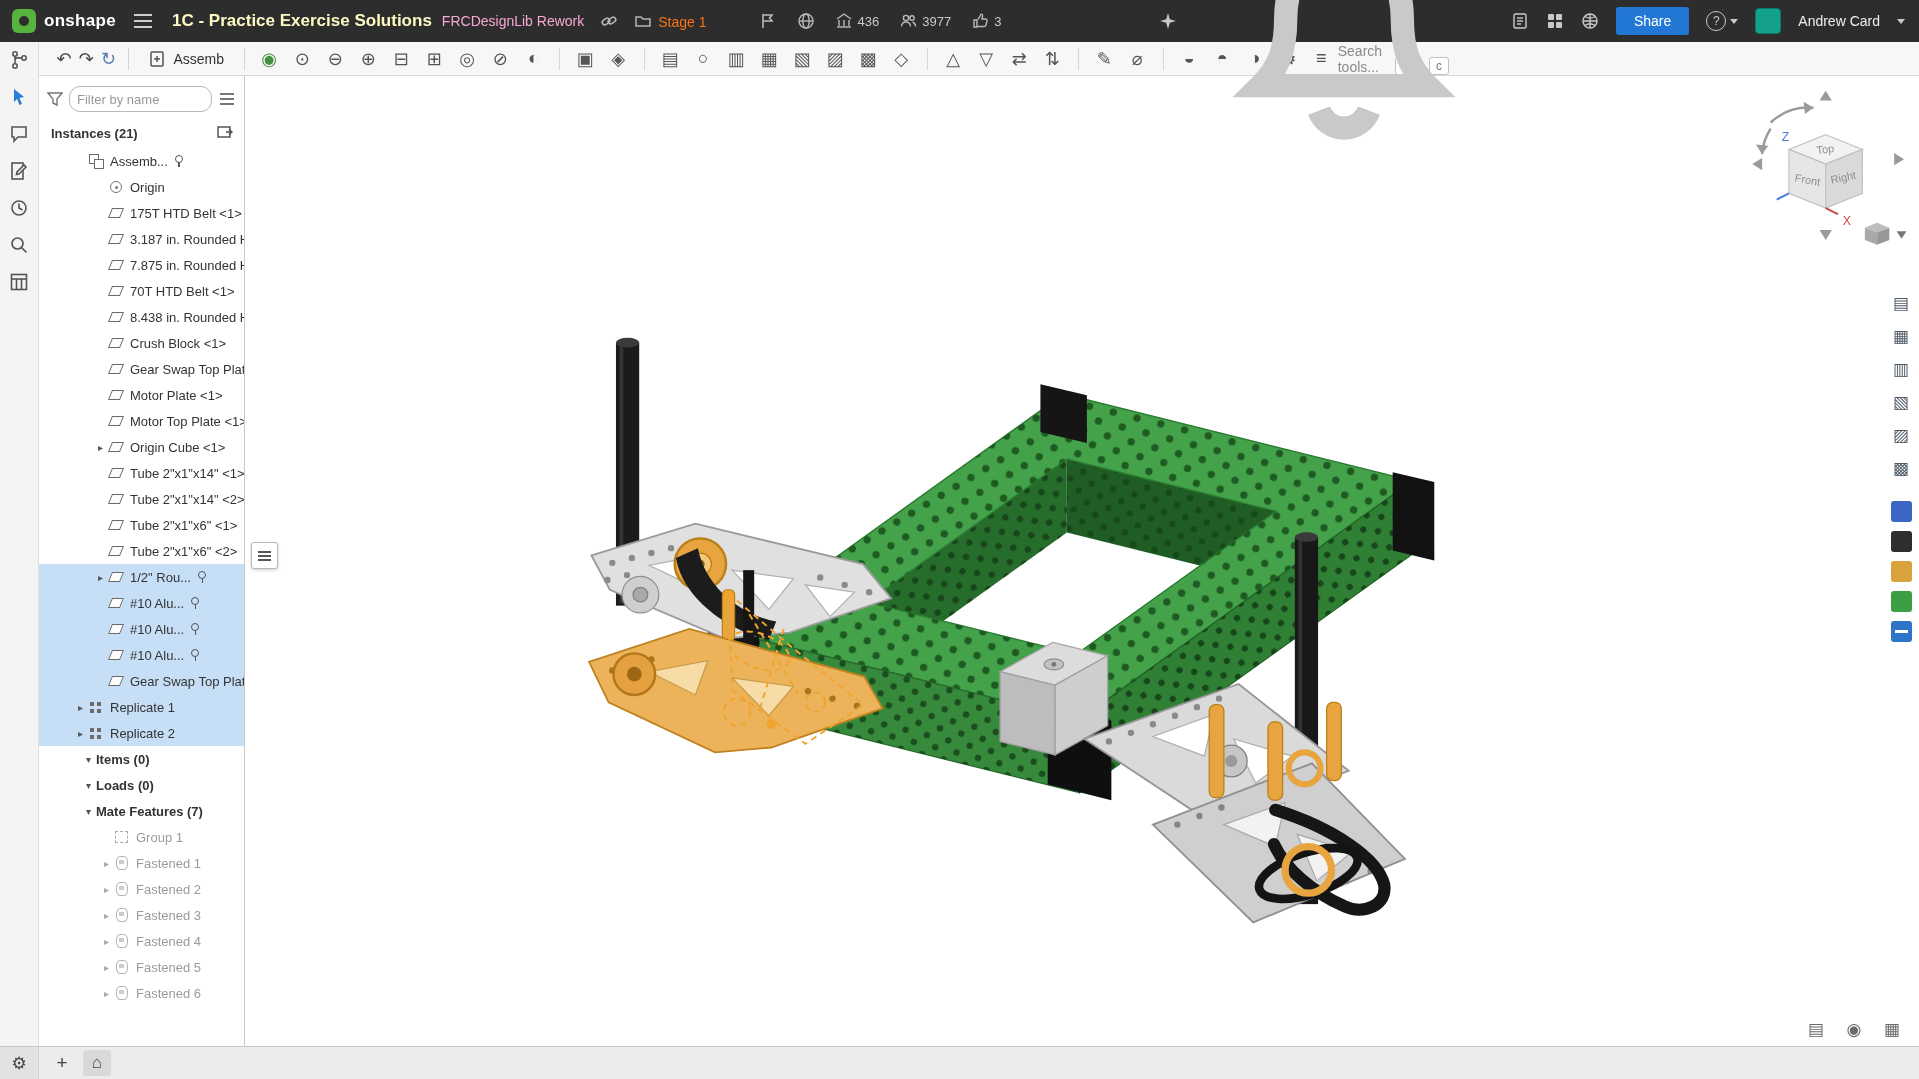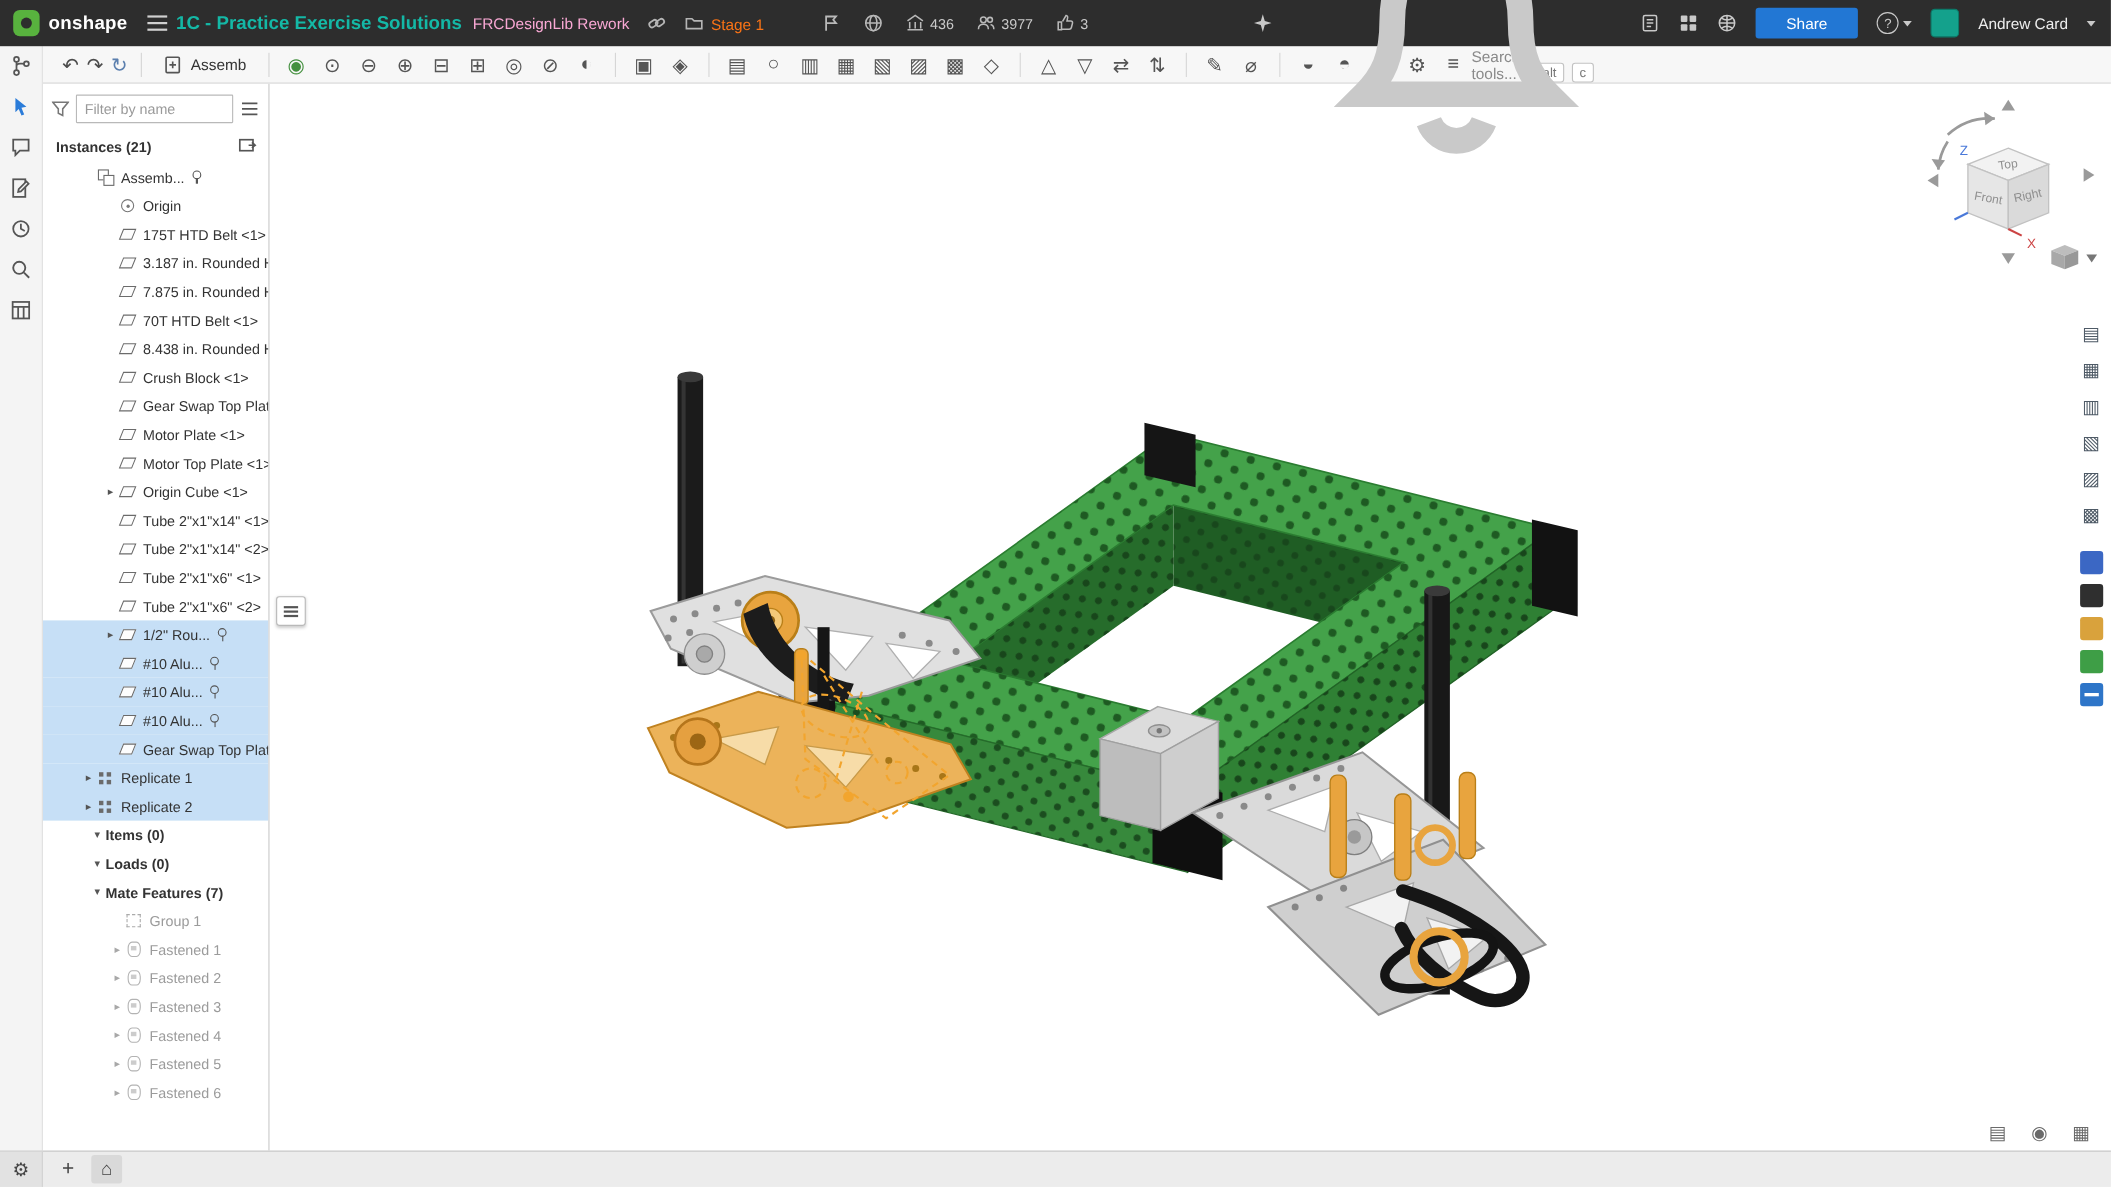--- a/index.html
+++ b/index.html
@@ -11,31 +11,31 @@
   .topbar { position:absolute; top:0; left:0; width:100%; height:42px; background:#2d2d2d;
             display:flex; align-items:center; color:#e6e6e6; z-index:30; }
   .logo { display:flex; align-items:center; gap:8px; margin-left:12px; }
   .logo-mark { width:24px; height:24px; border-radius:6px; background:#58b23e; position:relative; }
   .logo-mark::after { content:""; position:absolute; left:7px; top:7px; width:10px; height:10px;
                       border-radius:50%; background:#2d2d2d; }
   .logo-text { color:#fff; font-size:17px; font-weight:bold; letter-spacing:.3px; }
   .hamburger { width:18px; height:14px; margin-left:18px; position:relative; cursor:pointer; }
   .hamburger span { position:absolute; left:0; width:18px; height:2px; background:#cfcfcf; }
   .hamburger span:nth-child(1){top:0}.hamburger span:nth-child(2){top:6px}.hamburger span:nth-child(3){top:12px}
-  .doc-title { margin-left:8px; font-size:17px; font-weight:bold; color:#14b8a6; white-space:nowrap; }
+  .doc-title { margin-left:20px; font-size:17px; font-weight:bold; color:#fef9c3; white-space:nowrap; }
   .doc-subtitle { margin-left:10px; font-size:14px; color:#f9a8d4; white-space:nowrap; }
   .tb-ic-sm { width:18px; height:18px; flex:none; }
   .tb-ic-sm svg { width:100%; height:100%; }
   .loc { display:flex; align-items:flex-end; gap:6px; margin-left:16px; color:#f97316; font-size:14px; }
   .stats { display:flex; align-items:center; gap:20px; margin-left:52px; color:#c9c9c9; font-size:13px; }
   .stat { display:flex; align-items:center; gap:5px; }
   .topbar-right { margin-left:auto; display:flex; align-items:center; gap:17px; margin-right:14px; }
   .bell-wrap { position:relative; }
   .share-btn { background:#2277d4; color:#fff; font-size:14px; border:none; border-radius:3px;
-               padding:6px 28px; cursor:pointer; font-family:inherit; }
+               padding:6px 18px; cursor:pointer; font-family:inherit; }
   .help { display:flex; align-items:center; gap:4px; }
   .help-circle { width:20px; height:20px; border:1.6px solid #c9c9c9; border-radius:50%;
                  display:flex; align-items:center; justify-content:center; font-size:12px; color:#c9c9c9; }
   .caret { width:0; height:0; border-left:4px solid transparent; border-right:4px solid transparent;
            border-top:5px solid #c9c9c9; }
   .avatar { width:26px; height:26px; border-radius:4px; background:#14a18c; border:1px solid #0c7a69; }
   .user-name { font-size:14px; color:#eee; }
 
   
   .toolbar { position:absolute; top:42px; left:39px; right:0; height:34px; background:#f7f7f7;
@@ -59,21 +59,21 @@
   .leftstrip { position:absolute; left:0; top:42px; width:39px; bottom:33px; background:#f4f4f4;
                border-right:1px solid #e0e0e0; display:flex; flex-direction:column; align-items:center;
                padding-top:8px; gap:17px; z-index:21; }
   .strip-ic { width:20px; height:20px; cursor:pointer; }
   .strip-ic svg { width:100%; height:100%; }
 
   
   .sidebar { position:absolute; left:39px; top:76px; width:206px; bottom:33px; background:#fff;
              border-right:1px solid #c9c9c9; font-size:13px; color:#333; z-index:10; overflow:hidden; }
   .filter-row { display:flex; align-items:center; gap:6px; padding:10px 8px 8px 8px; }
-  .filter-input { flex:1; height:26px; border:1px solid #b9b9b9; border-radius:1px; padding:0 7px;
+  .filter-input { flex:1; height:26px; border:1px solid #b9b9b9; border-radius:11px; padding:0 7px;
                   font-size:13px; font-family:inherit; color:#333; min-width:0; }
   .filter-input::placeholder { color:#9a9a9a; }
   .instances-header { display:flex; align-items:center; padding:4px 10px 6px 12px; font-weight:bold; }
   .instances-header .sp { flex:1; }
   .row { height:26px; display:flex; align-items:center; white-space:nowrap; overflow:hidden; cursor:pointer; }
   .row.sel { background:#c6dff6; }
   .row .chev { width:15px; flex:none; text-align:center; color:#555; font-size:10px; }
   .row .ticon { width:17px; height:16px; margin-right:5px; flex:none; position:relative; }
   .row .lbl { overflow:hidden; }
   .row.muted { color:#9b9b9b; }

